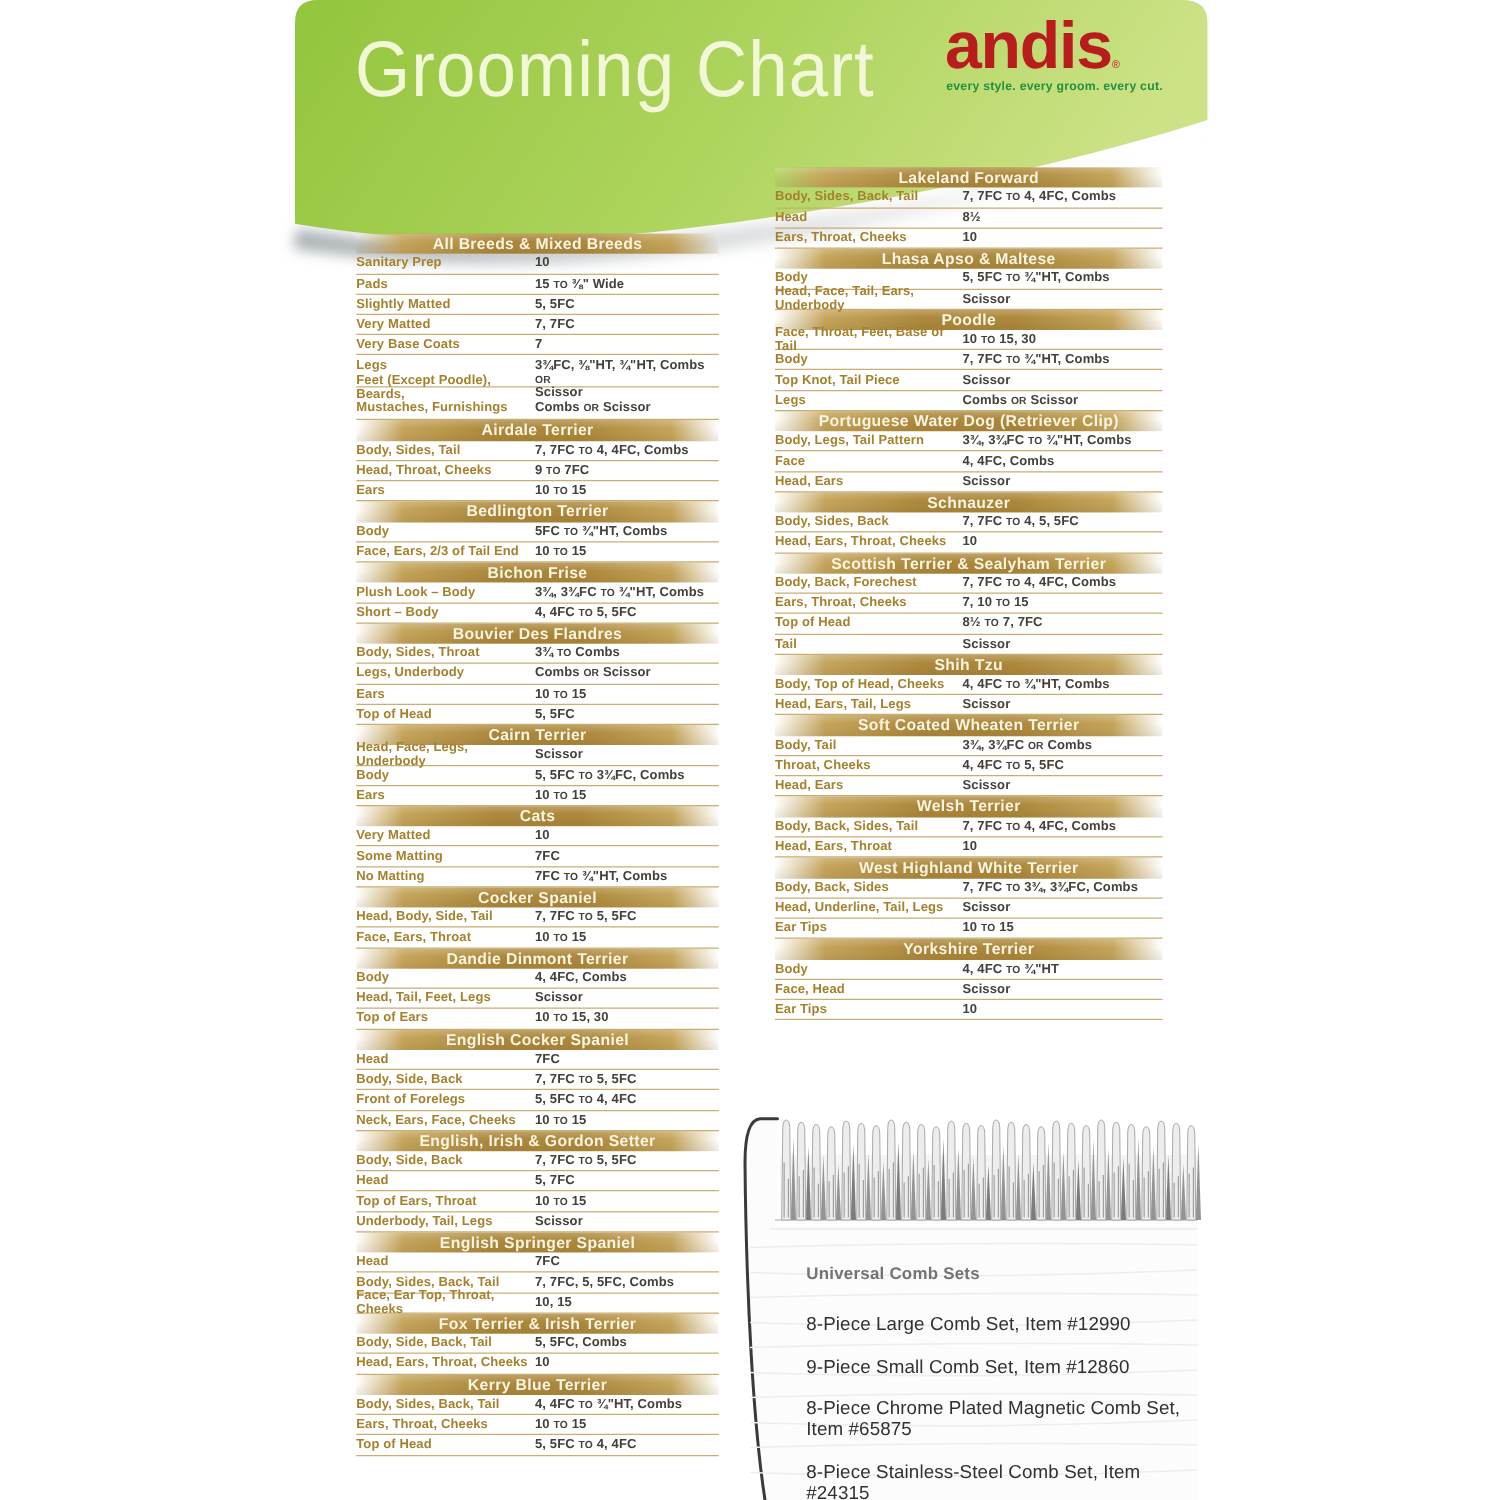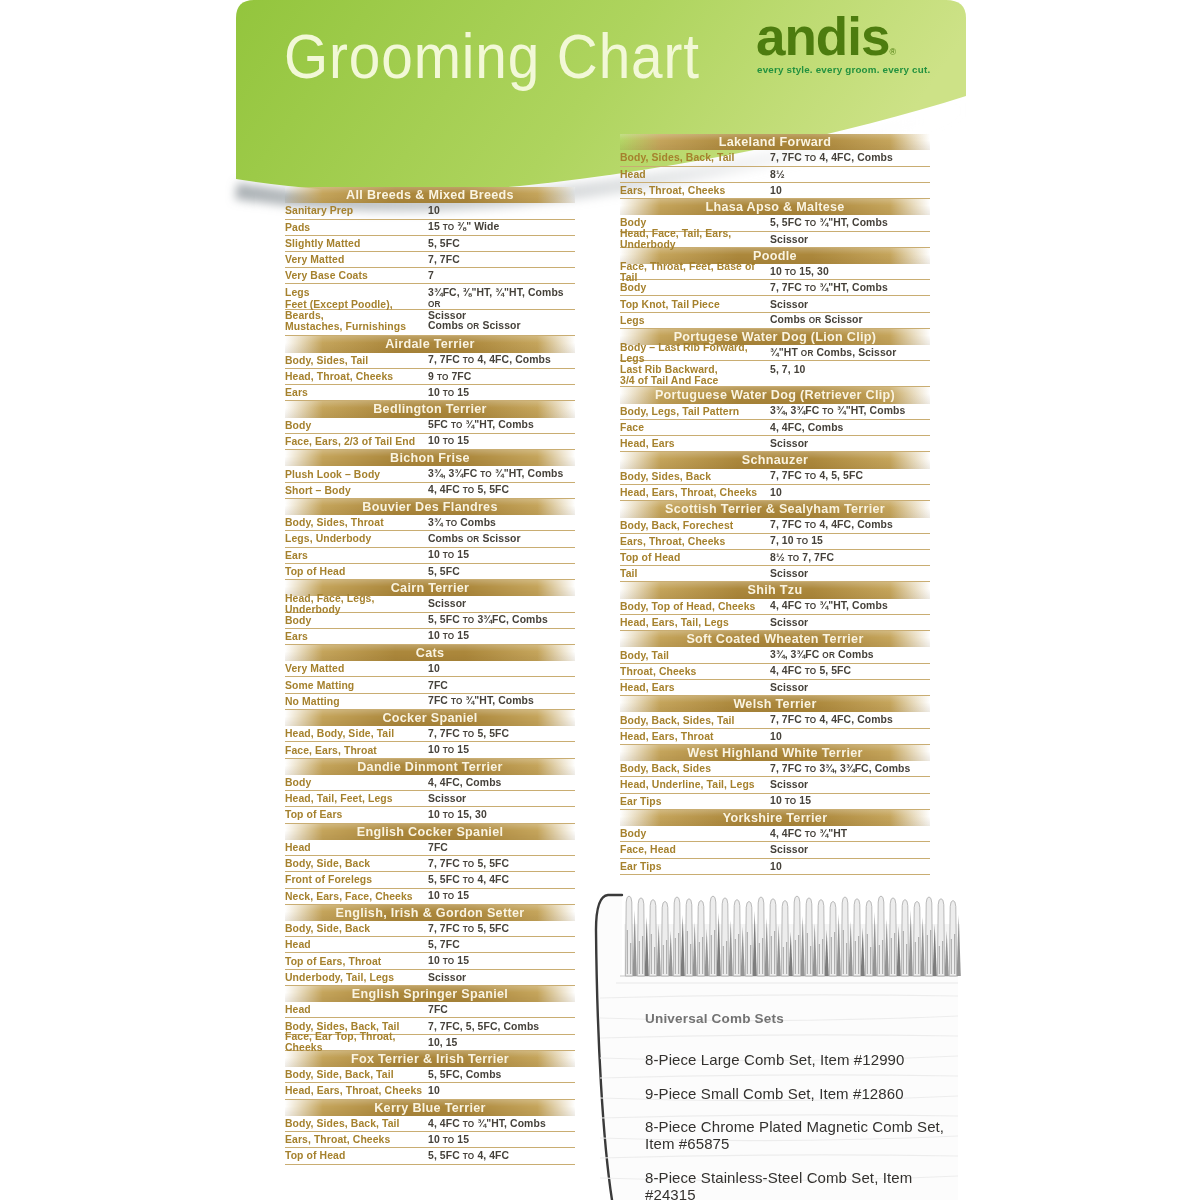--- a/index.html
+++ b/index.html
@@ -10,21 +10,21 @@
   }
   
   .banner-wrap{position:absolute;left:0;top:0;width:976px;height:240px;}
   .page-title{
     position:absolute;left:284px;top:20px;
     font-size:63px;font-weight:300;color:#f2f8d7;
     letter-spacing:1px;transform:scaleX(.9);transform-origin:left top;
     white-space:nowrap;
   }
   .brand{
-    position:absolute;left:756px;top:10px;color:#4d7c0f;
+    position:absolute;left:756px;top:10px;color:#b91c1c;
     font-size:53px;font-weight:bold;letter-spacing:-1px;line-height:1;
     white-space:nowrap;
   }
   .brand .reg{font-size:9px;font-weight:normal;vertical-align:baseline;letter-spacing:0;}
   .tagline{
     position:absolute;left:757px;top:64px;color:#22913f;
     font-size:9.8px;font-weight:bold;letter-spacing:.2px;white-space:nowrap;
   }
   
   .tcol{position:absolute;}
@@ -357,32 +357,20 @@
         <div class="tlabel">Body</div>
         <div class="tvalue">7, 7FC <span class="sc">to</span> ¾"HT, Combs</div>
       </div>
       <div class="trow">
         <div class="tlabel">Top Knot, Tail Piece</div>
         <div class="tvalue">Scissor</div>
       </div>
       <div class="trow">
         <div class="tlabel">Legs</div>
         <div class="tvalue">Combs <span class="sc">or</span> Scissor</div>
-      </div>
-    </section>
-    <section>
-      <div class="thead">Portugese Water Dog (Lion Clip)</div>
-      <div class="trow">
-        <div class="tlabel">Body – Last Rib Forward, Legs</div>
-        <div class="tvalue">¾"HT <span class="sc">or</span> Combs, Scissor</div>
-      </div>
-      <div class="trow tall vtop">
-        <div class="tlabel">Last Rib Backward,
-3/4 of Tail And Face</div>
-        <div class="tvalue">5, 7, 10</div>
       </div>
     </section>
     <section>
       <div class="thead">Portuguese Water Dog (Retriever Clip)</div>
       <div class="trow">
         <div class="tlabel">Body, Legs, Tail Pattern</div>
         <div class="tvalue">3¾, 3¾FC <span class="sc">to</span> ¾"HT, Combs</div>
       </div>
       <div class="trow">
         <div class="tlabel">Face</div>

